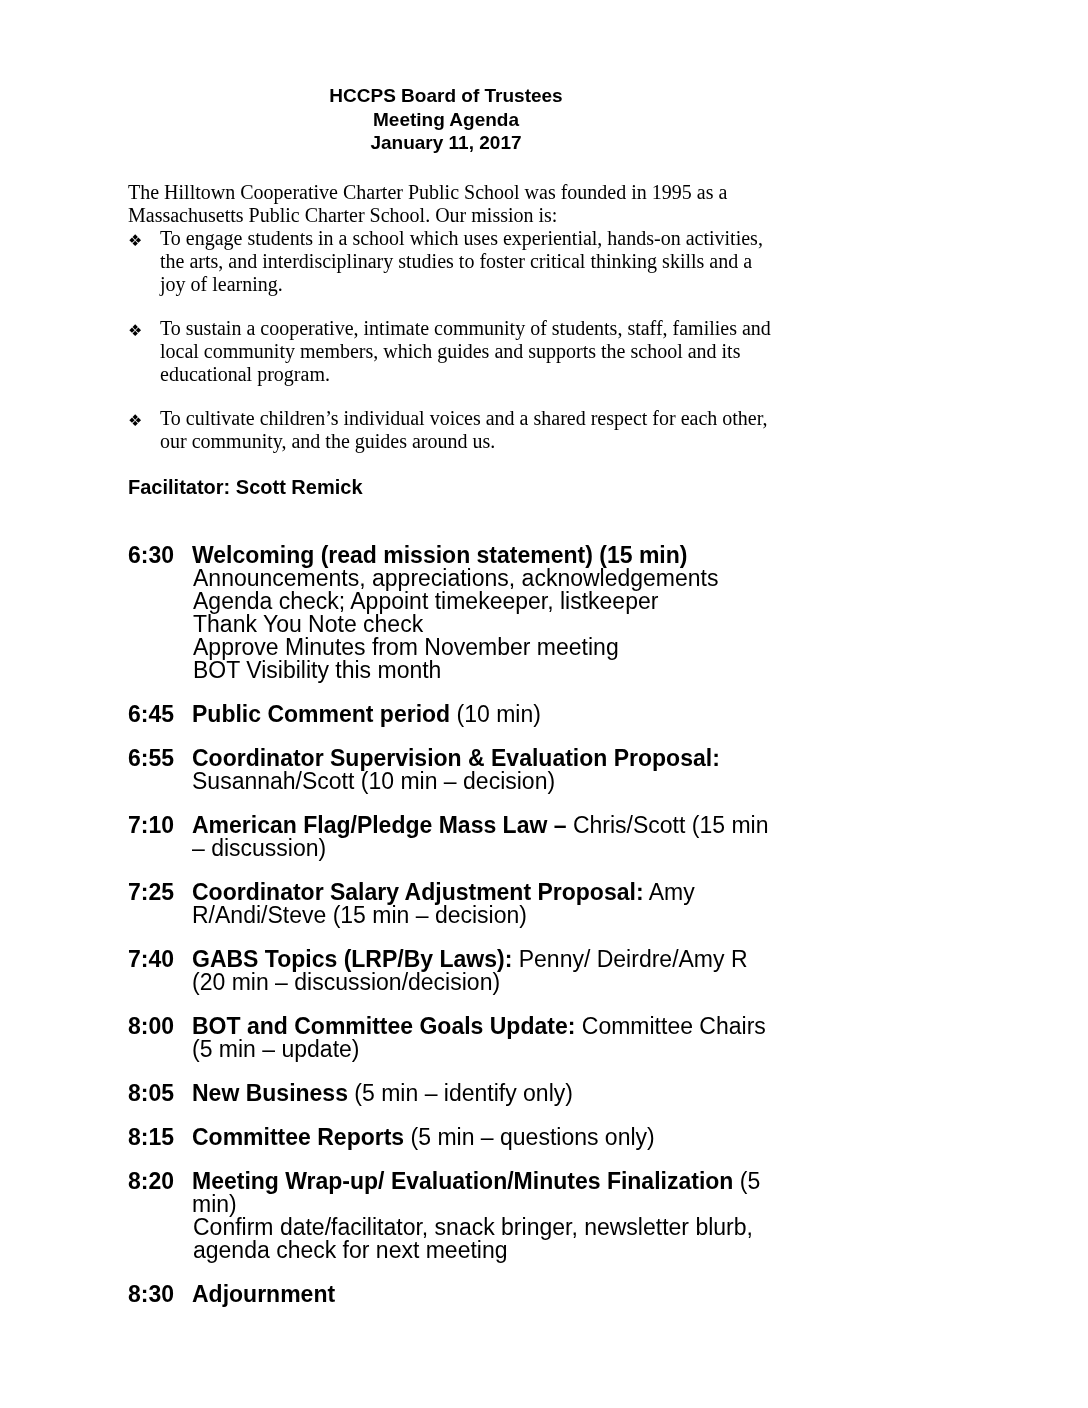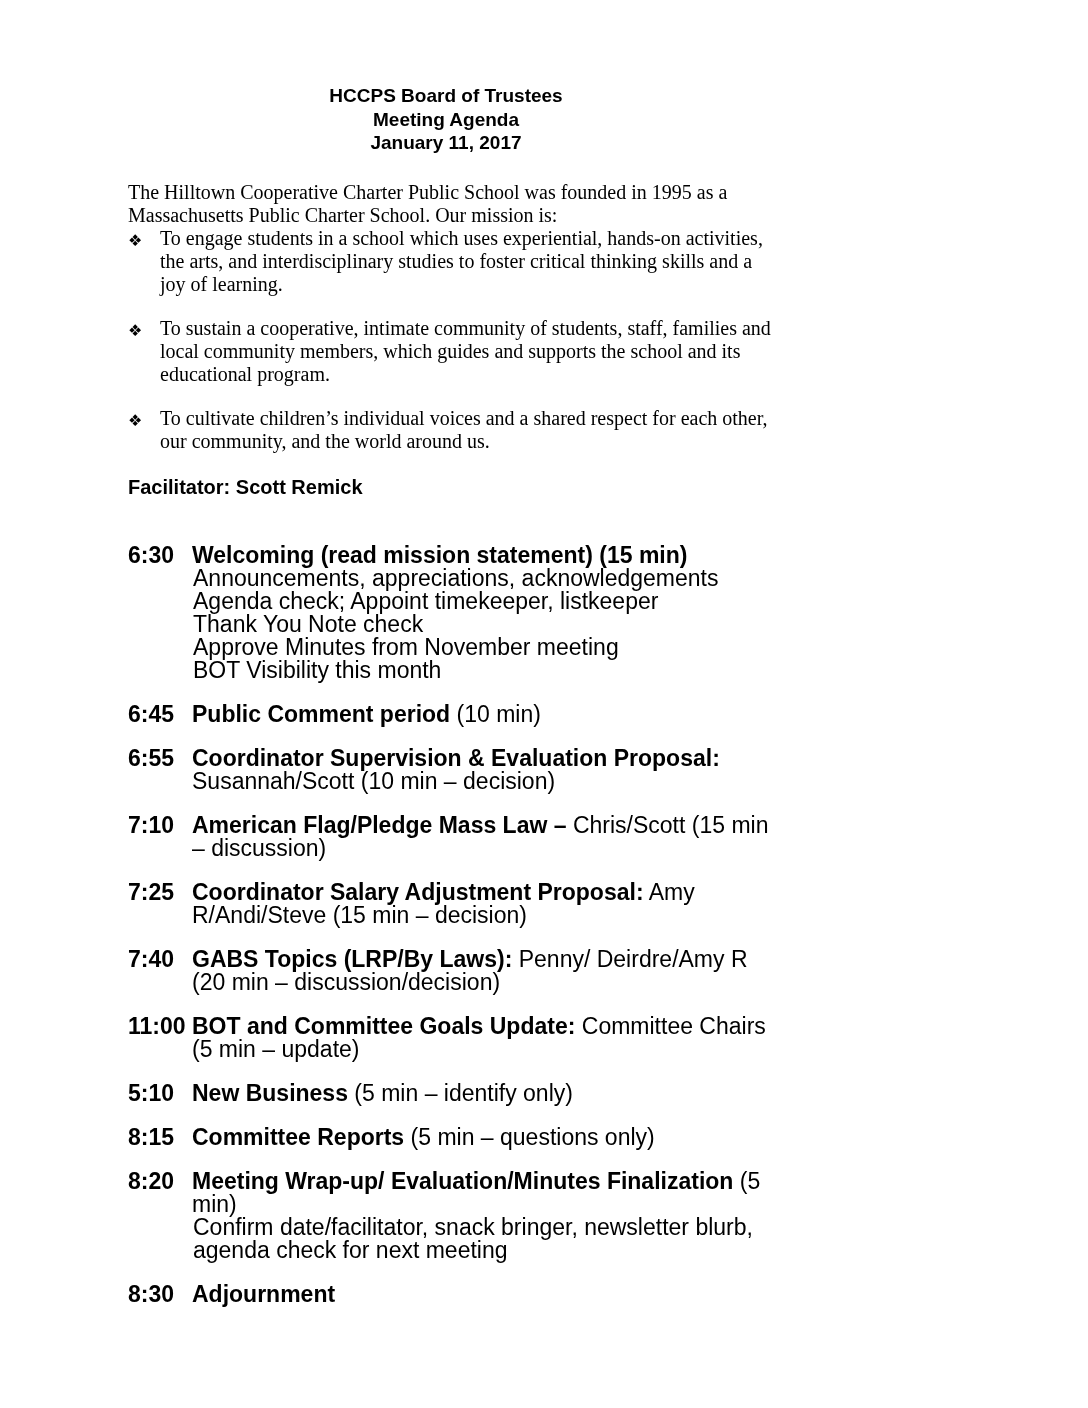--- a/index.html
+++ b/index.html
@@ -101,21 +101,21 @@
     <li class="mission-item">
       <span class="bullet-glyph">❖</span>
       <span class="bullet-text">To engage students in a school which uses experiential, hands-on activities, the arts, and interdisciplinary studies to foster critical thinking skills and a joy of learning.</span>
     </li>
     <li class="mission-item">
       <span class="bullet-glyph">❖</span>
       <span class="bullet-text">To sustain a cooperative, intimate community of students, staff, families and local community members, which guides and supports the school and its educational program.</span>
     </li>
     <li class="mission-item">
       <span class="bullet-glyph">❖</span>
-      <span class="bullet-text">To cultivate children’s individual voices and a shared respect for each other, our community, and the world around us.</span>
+      <span class="bullet-text">To cultivate children’s individual voices and a shared respect for each other, our community, and the guides around us.</span>
     </li>
   </ul>
 
   <p class="facilitator">Facilitator: Scott Remick</p>
 
   <div class="agenda">
 
     <div class="agenda-item">
       <div class="agenda-row">
         <span class="agenda-time">6:30</span>
@@ -160,29 +160,29 @@
 
     <div class="agenda-item">
       <div class="agenda-row">
         <span class="agenda-time">7:40</span>
         <span class="agenda-body"><span class="agenda-title">GABS Topics (LRP/By Laws):</span><span class="agenda-detail"> Penny/ Deirdre/Amy R (20 min – discussion/decision)</span></span>
       </div>
     </div>
 
     <div class="agenda-item">
       <div class="agenda-row">
-        <span class="agenda-time">11:00</span>
+        <span class="agenda-time">8:00</span>
         <span class="agenda-body"><span class="agenda-title">BOT and Committee Goals Update:</span><span class="agenda-detail"> Committee Chairs (5 min – update)</span></span>
       </div>
     </div>
 
 
     <div class="agenda-item">
       <div class="agenda-row">
-        <span class="agenda-time">5:10</span>
+        <span class="agenda-time">8:05</span>
         <span class="agenda-body"><span class="agenda-title">New Business</span><span class="agenda-detail"> (5 min – identify only)</span></span>
       </div>
     </div>
 
     <div class="agenda-item">
       <div class="agenda-row">
         <span class="agenda-time">8:15</span>
         <span class="agenda-body"><span class="agenda-title">Committee Reports</span><span class="agenda-detail"> (5 min – questions only)</span></span>
       </div>
     </div>

